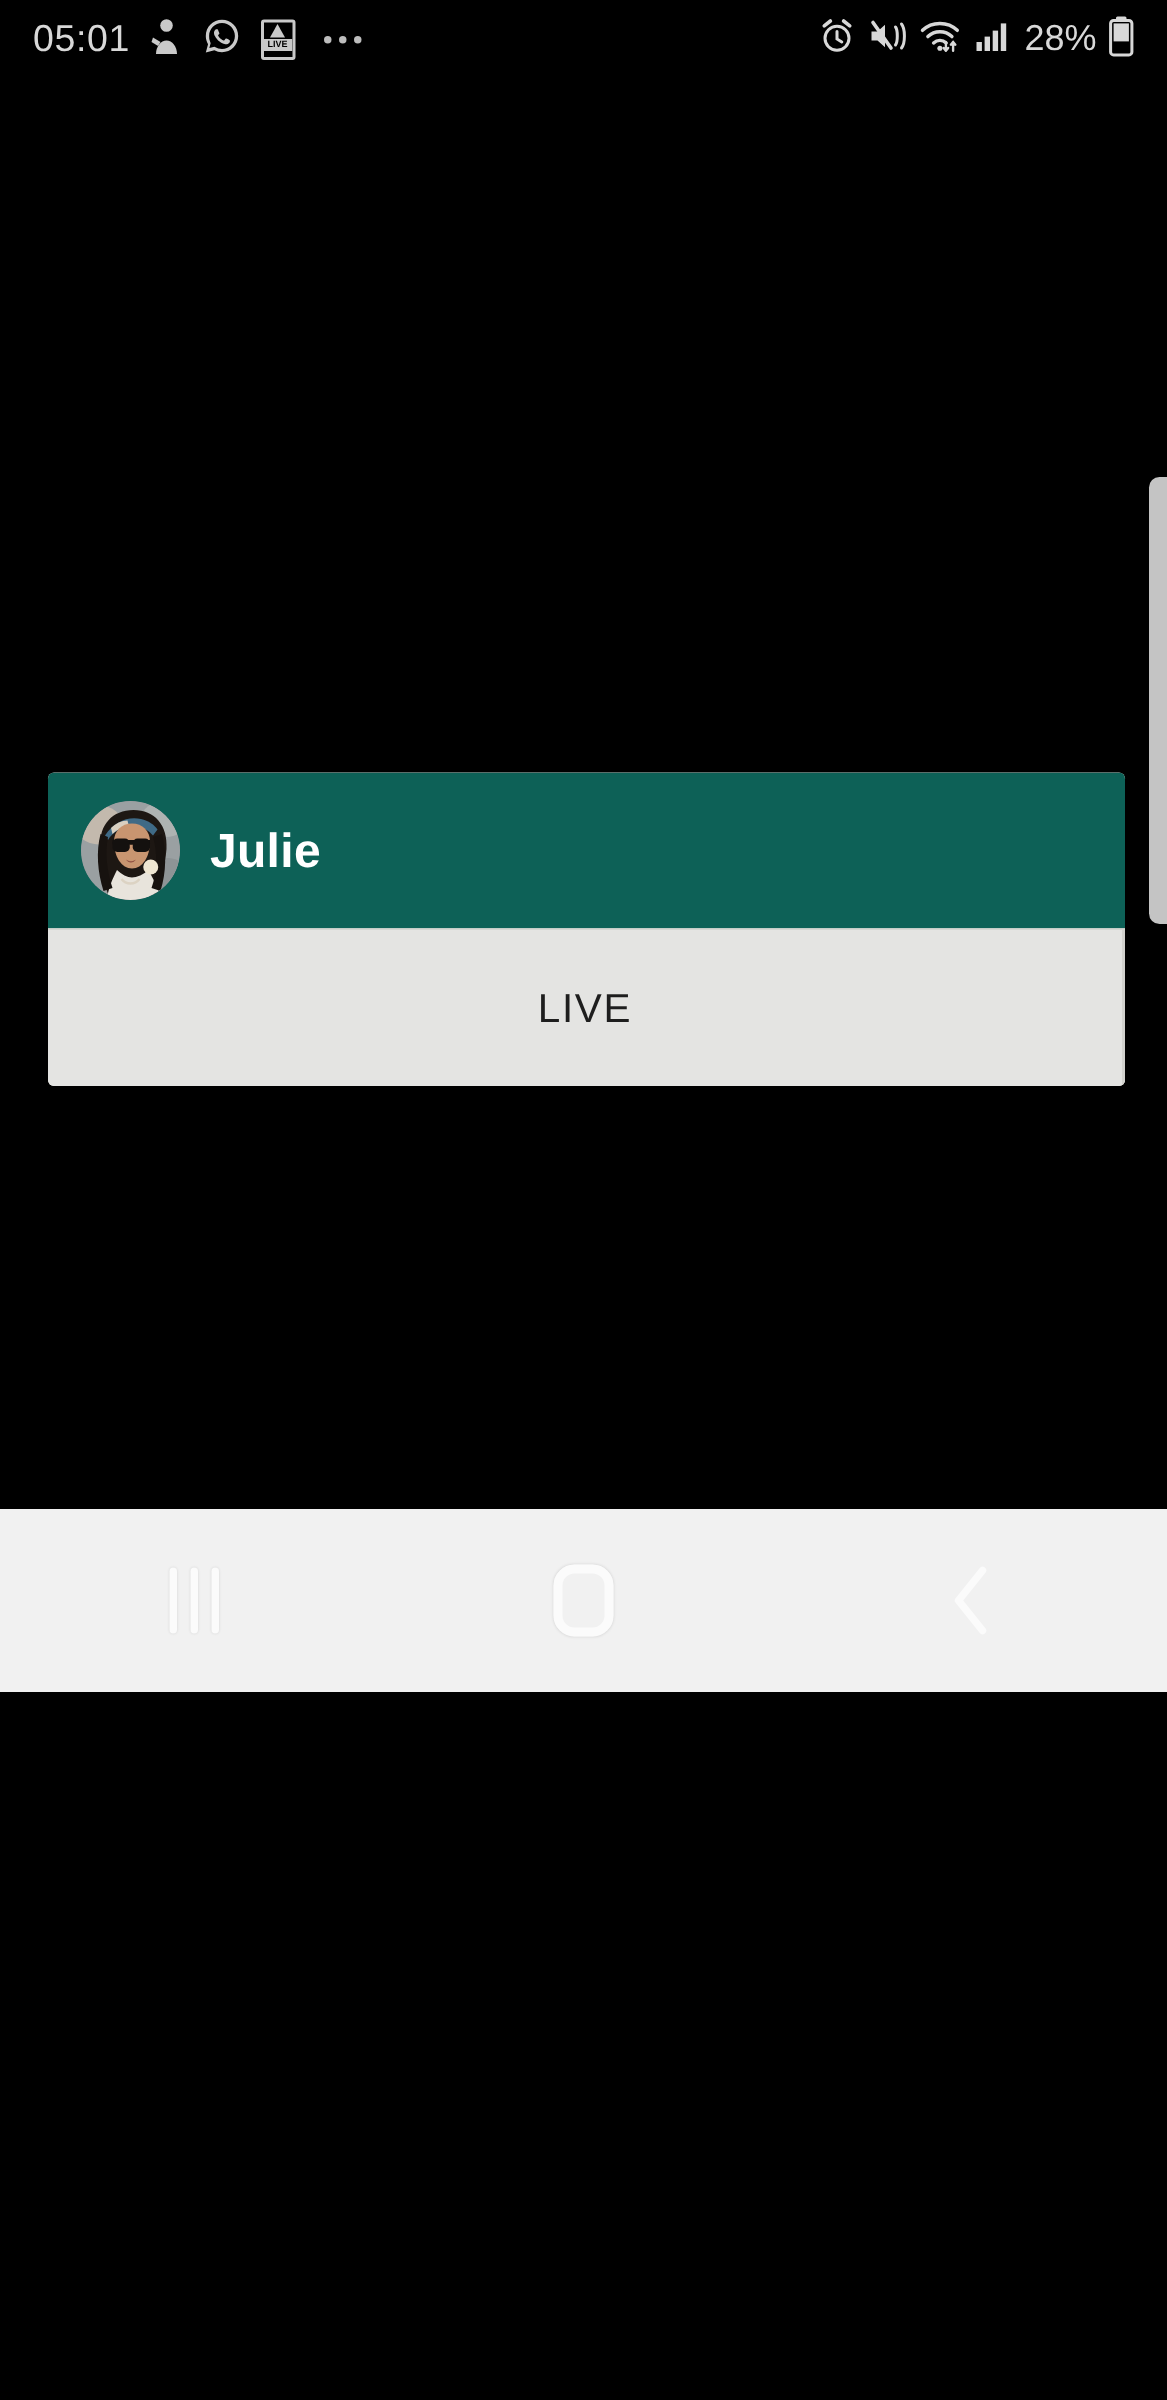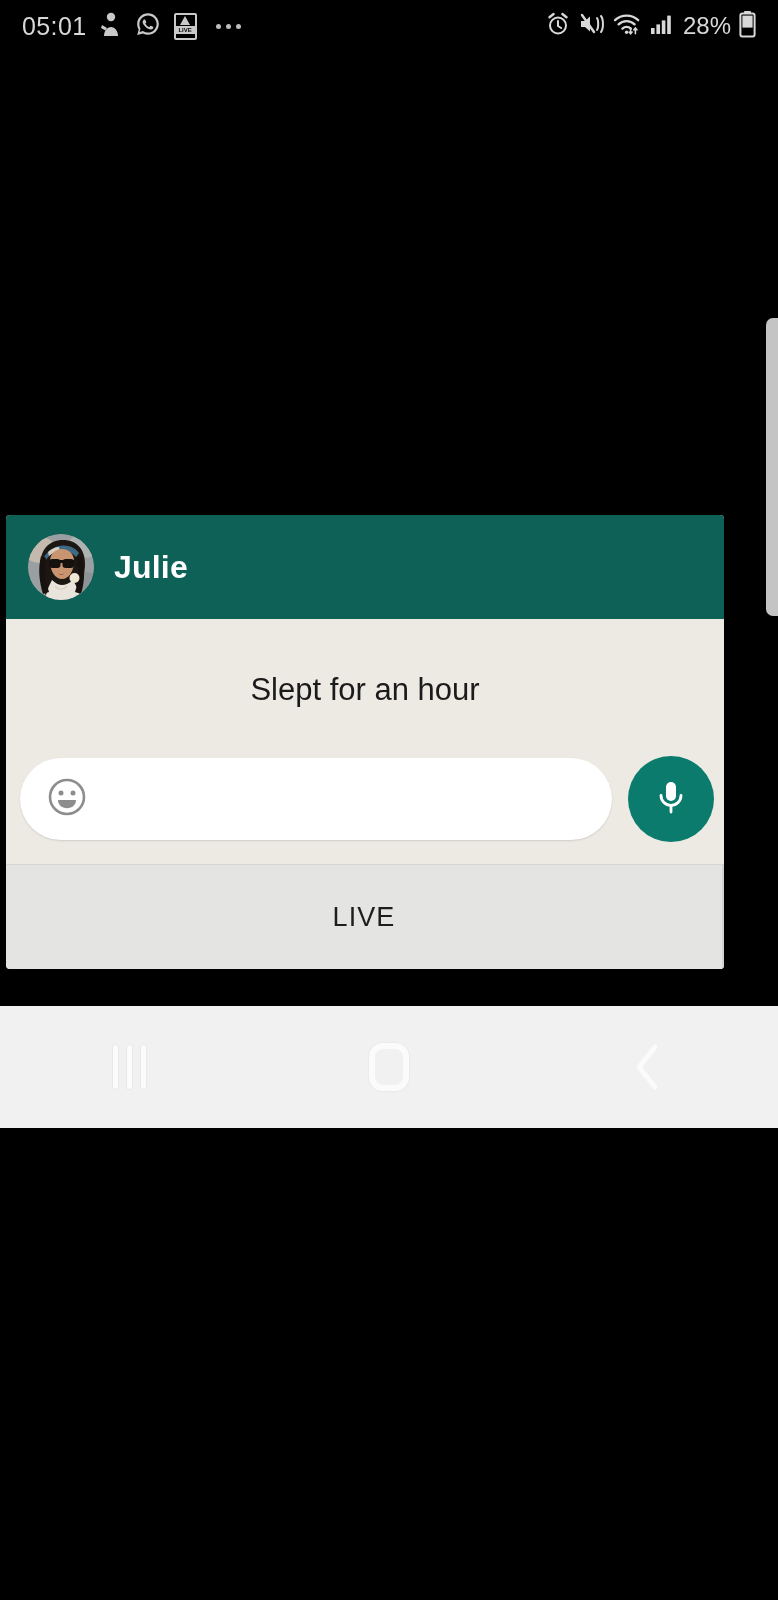--- a/index.html
+++ b/index.html
@@ -111,21 +111,21 @@
     top: 318px;
     width: 12px;
     height: 298px;
     background: #c4c4c4;
     border-radius: 7px 0 0 7px;
   }
 
   
   .notif-card {
     position: absolute;
-    left: 6px;
+    left: 32px;
     top: 515px;
     width: 718px;
     border-radius: 4px;
     overflow: hidden;
     background: #eceae3;
     box-shadow: 0 1px 3px rgba(0,0,0,0.35);
   }
 
   
   .notif-header {
@@ -394,47 +394,20 @@
 
             <circle cx="46.5" cy="44" r="5" fill="#efe6d2"></circle>
 
             <path d="M27 52c3 4 9 4 12 0" stroke="#dcd3c3" stroke-width="1.6" fill="none"></path>
           </g>
         </svg>
       </div>
       <div class="notif-title">Julie</div>
     </div>
 
-    <div class="notif-body">
-      <div class="notif-text">Slept for an hour</div>
-
-      <div class="reply-row">
-        <div class="reply-input">
-          <span class="emoji-icon">
-            <svg width="42" height="42" viewBox="0 0 42 42">
-              <circle cx="21" cy="21" r="17" fill="none" stroke="#8d8d8d" stroke-width="2.6"></circle>
-              <circle cx="15" cy="17" r="2.5" fill="#8d8d8d"></circle>
-              <circle cx="27" cy="17" r="2.5" fill="#8d8d8d"></circle>
-              <path d="M12 24h18c0 5-4 8.2-9 8.2S12 29 12 24z" fill="#8d8d8d"></path>
-            </svg>
-          </span>
-          <span class="reply-placeholder"></span>
-        </div>
-
-        <div class="mic-button">
-          <span>
-            <svg width="44" height="44" viewBox="0 0 44 44">
-              <rect x="17" y="7" width="10" height="19" rx="5" fill="#ffffff"></rect>
-              <path d="M12 20.5c0 5.6 4.5 10 10 10s10-4.4 10-10" fill="none" stroke="#ffffff" stroke-width="2.8" stroke-linecap="round"></path>
-              <path d="M22 30.5V37" stroke="#ffffff" stroke-width="2.8" stroke-linecap="round"></path>
-            </svg>
-          </span>
-        </div>
-      </div>
-    </div>
 
     <div class="notif-actions">
       <div class="notif-btn first">LIVE</div>
     </div>
 
   </div>
 
   <div class="nav-bar">
     <div class="nav-btn">
       <span class="nav-recents">

